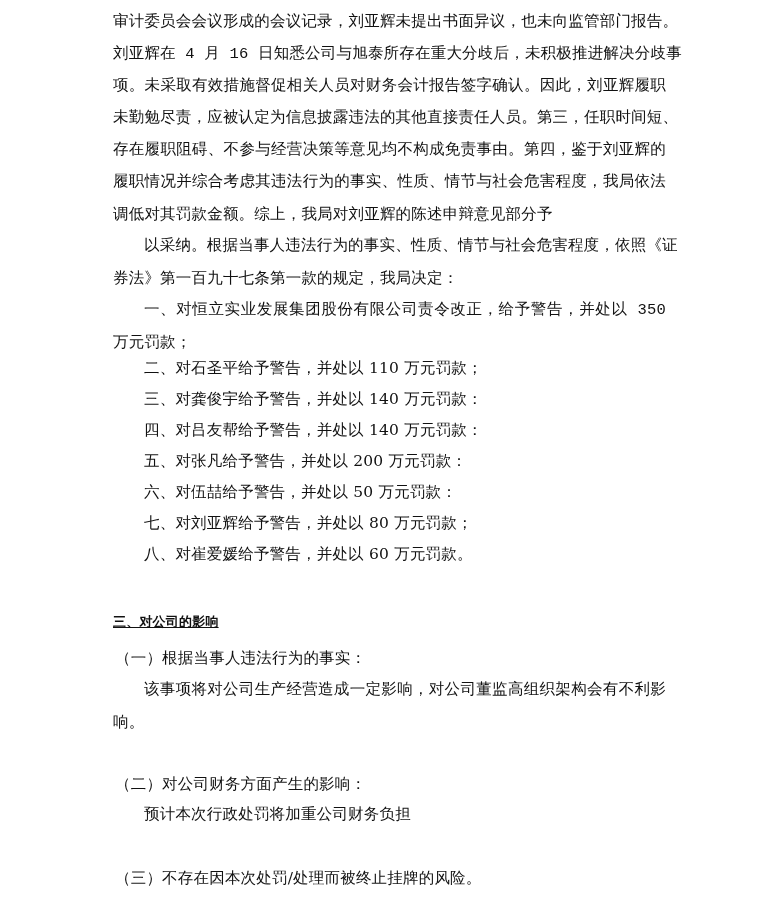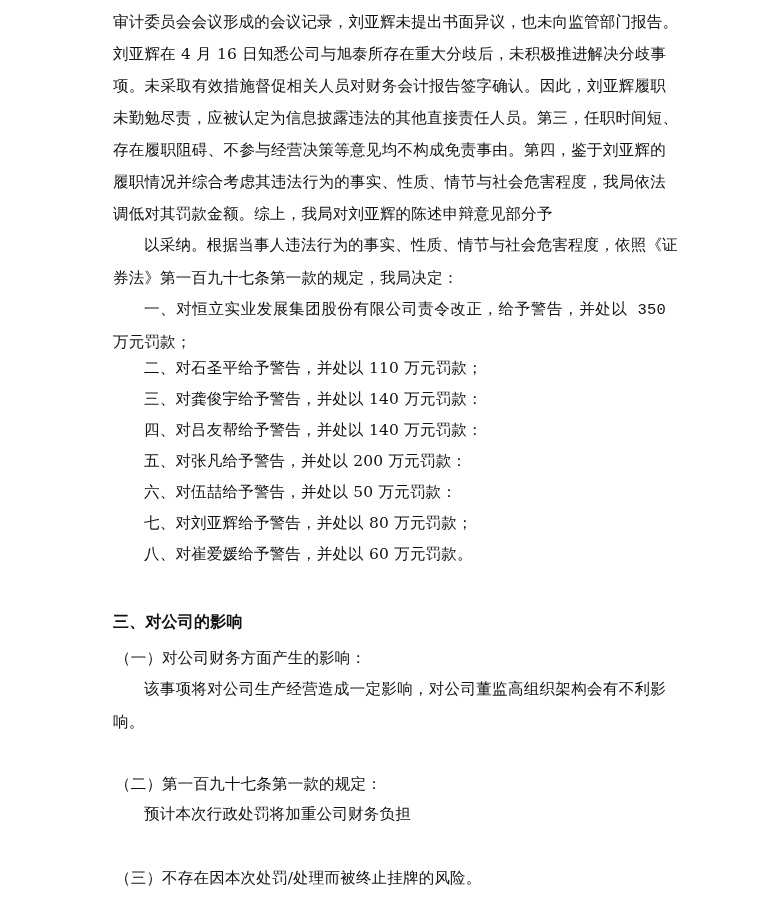--- a/index.html
+++ b/index.html
@@ -1,24 +1,24 @@
 <!DOCTYPE html>
 <html><head>
 <meta charset="utf-8">
 <style>
   html, body { margin: 0; padding: 0; background: #ffffff; }
   body { width: 779px; height: 911px; overflow: hidden; position: relative;
          font-family: "DejaVu Serif", "Liberation Serif", serif; color: #111; }
   .page { position: absolute; left: 113px; top: 0; width: 553px; }
   .line { position: absolute; left: 0; height: 32px; line-height: 32px;
           font-size: 15.5px; white-space: nowrap; letter-spacing: 0.2px; }
-  .justify { width: 553px; text-align: justify; text-align-last: justify; }
+  .justify { width: 553px; text-align: justify; text-align-last: justify; font-family: Liberation Mono, monospace; }
   .indent { left: 31px; }
   .indent-j { left: 31px; width: 522px; text-align: justify; text-align-last: justify; font-family: Liberation Mono, monospace; }
-  .heading { font-weight: bold; font-family: "DejaVu Sans", "Liberation Sans", sans-serif; font-size: 16px; }
+  .heading { font-weight: bold; font-family: "DejaVu Sans", "Liberation Sans", sans-serif; font-size: 13px; text-decoration: underline; }
   .sub { left: 2px; }
 </style>
 </head>
 <body>
 
 <div class="page">
 
   <div class="line justify" style="top:6px">审计委员会会议形成的会议记录，刘亚辉未提出书面异议，也未向监管部门报告。</div>
   <div class="line justify" style="top:38px">刘亚辉在 4 月 16 日知悉公司与旭泰所存在重大分歧后，未积极推进解决分歧事</div>
   <div class="line justify" style="top:70px">项。未采取有效措施督促相关人员对财务会计报告签字确认。因此，刘亚辉履职</div>
@@ -35,22 +35,22 @@
   <div class="line indent" style="top:352px">二、对石圣平给予警告，并处以 110 万元罚款；</div>
   <div class="line indent" style="top:383px">三、对龚俊宇给予警告，并处以 140 万元罚款：</div>
   <div class="line indent" style="top:414px">四、对吕友帮给予警告，并处以 140 万元罚款：</div>
   <div class="line indent" style="top:445px">五、对张凡给予警告，并处以 200 万元罚款：</div>
   <div class="line indent" style="top:476px">六、对伍喆给予警告，并处以 50 万元罚款：</div>
   <div class="line indent" style="top:507px">七、对刘亚辉给予警告，并处以 80 万元罚款；</div>
   <div class="line indent" style="top:538px">八、对崔爱媛给予警告，并处以 60 万元罚款。</div>
 
   <div class="line heading" style="top:606px">三、对公司的影响</div>
 
-  <div class="line sub" style="top:642px">（一）对公司财务方面产生的影响：</div>
+  <div class="line sub" style="top:642px">（一）根据当事人违法行为的事实：</div>
   <div class="line indent-j" style="top:674px">该事项将对公司生产经营造成一定影响，对公司董监高组织架构会有不利影</div>
   <div class="line" style="top:706px">响。</div>
 
-  <div class="line sub" style="top:768px">（二）第一百九十七条第一款的规定：</div>
+  <div class="line sub" style="top:768px">（二）对公司财务方面产生的影响：</div>
   <div class="line indent" style="top:798px">预计本次行政处罚将加重公司财务负担</div>
 
   <div class="line sub" style="top:862px">（三）不存在因本次处罚/处理而被终止挂牌的风险。</div>
 
 </div>
 
 </body></html>

